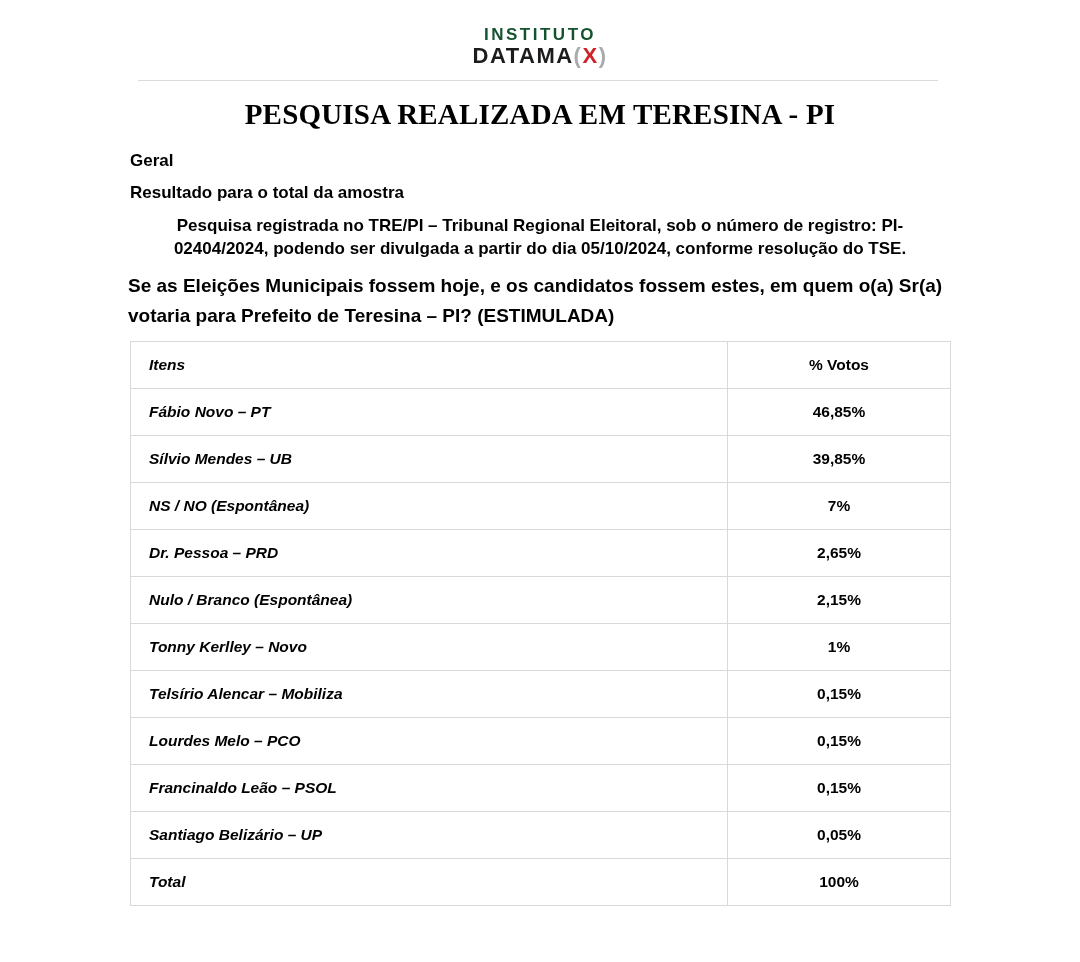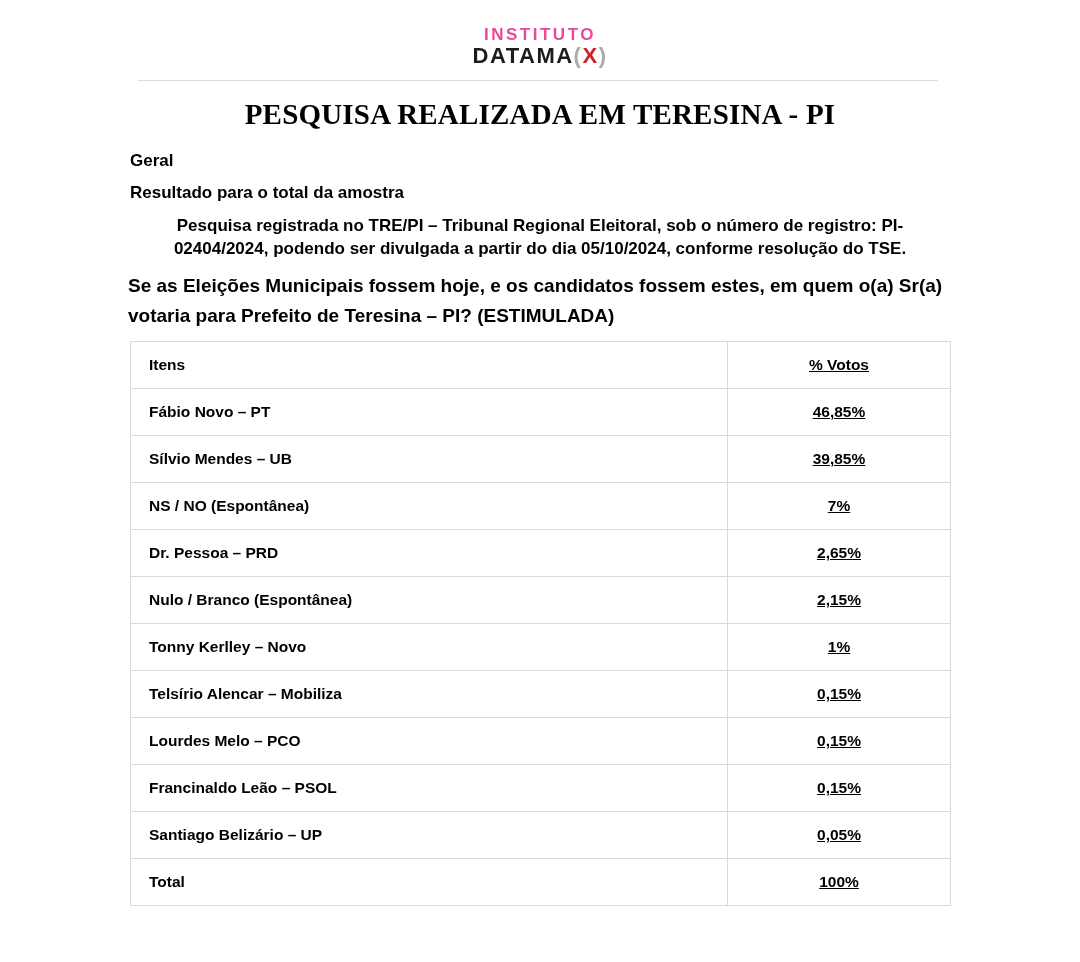--- a/index.html
+++ b/index.html
@@ -18,21 +18,21 @@
   }
   .logo {
     text-align: center;
     padding-top: 26px;
     line-height: 1.08;
   }
   .logo-line1 {
     font-size: 17px;
     font-weight: bold;
     letter-spacing: 2.5px;
-    color: #ec4899;
+    color: #14532d;
   }
   .logo-line2 {
     font-size: 22px;
     font-weight: bold;
     letter-spacing: 1.5px;
     color: #1e1b1c;
   }
   .logo-paren { color: #a9abae; font-weight: bold; }
   .logo-x { color: #ce2128; font-weight: bold; }
 
@@ -95,25 +95,25 @@
     font-weight: bold;
     height: 46px;
     padding: 0;
   }
   table.results col.col-itens { width: 597px; }
   table.results col.col-votos { width: 223px; }
   table.results th:first-child,
   table.results td:first-child {
     text-align: left;
     padding-left: 18px;
+    font-style: italic;
   }
   table.results th:last-child,
   table.results td:last-child {
     text-align: center;
-    text-decoration: underline;
   }
   .source {
     font-size: 16px;
     font-weight: bold;
     margin-top: 17px;
     margin-left: 3px;
   }
 </style>
 </head>
 <body>

